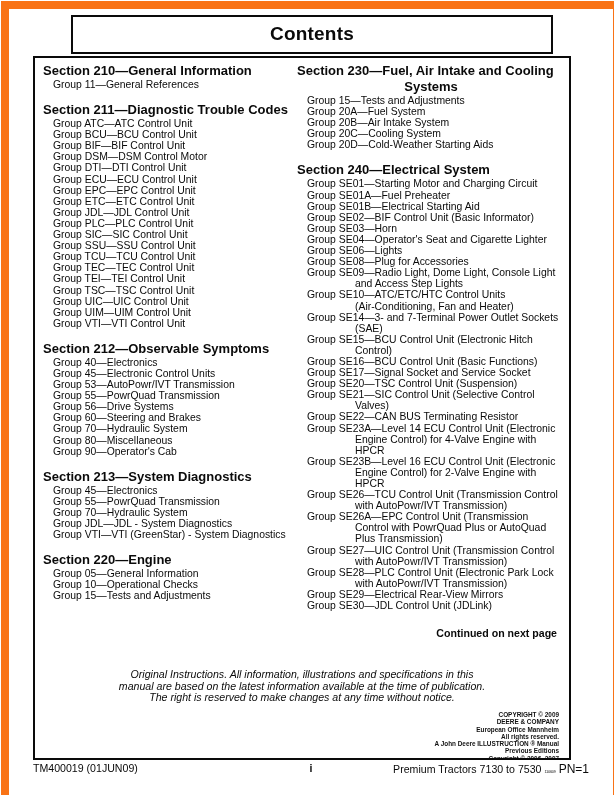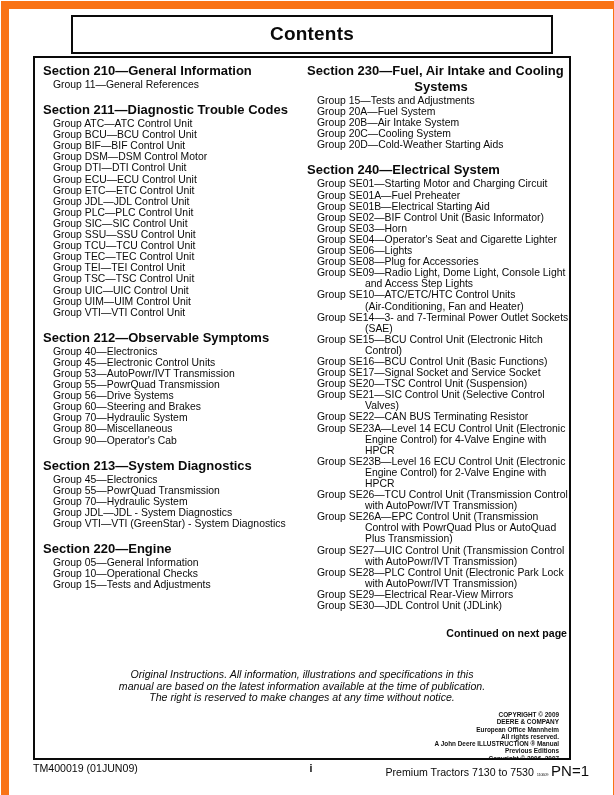--- a/index.html
+++ b/index.html
@@ -17,21 +17,21 @@
     border:2px solid #0a0a0a; text-align:center; padding:6px 0 7px 0;
   }
   .title-box h1 { margin:0; font-size:19px; font-weight:bold; letter-spacing:0.2px; }
 
   .content-box {
     position:absolute; left:24px; top:47px; width:534px; height:700px;
     border:2px solid #0a0a0a; overflow:hidden;
   }
   .columns { display:flex; padding:5px 20px 0 8px; }
   .col-left  { width:252px; flex:none; }
-  .col-right { width:268px; flex:none; margin-left:12px; }
+  .col-right { width:268px; flex:none; margin-left:2px; }
 
   .section { margin-top:12px; }
   .section:first-child { margin-top:0; }
   .section-title { font-weight:bold; font-size:13px; line-height:15px; margin-bottom:1px; }
   .section-title.centered { text-align:center; }
   .group {
     font-size:10.4px; line-height:11.1px;
     padding-left:58px; text-indent:-48px;
     white-space:pre-line;
   }
@@ -47,21 +47,21 @@
   }
 
   .footer {
     position:absolute; left:24px; top:753px; width:556px;
     font-size:10.6px;
   }
   .footer .doc-number { position:absolute; left:0; top:0; }
   .footer .pgnum { position:absolute; left:50%; transform:translateX(-50%); top:0; font-weight:bold; }
   .footer .fr-stack { position:absolute; right:0; top:0; text-align:right; }
   .footer .print-code { font-size:4px; line-height:4px; color:#222; letter-spacing:-0.3px; }
-  .footer .pn { font-size:15px; margin-top:4px; }
+  .footer .pn { font-size:12px; margin-top:4px; }
 </style>
 </head>
 <body>
 
 <div class="page-frame">
 
   <div class="title-box">
     <h1>Contents</h1>
   </div>
 
@@ -73,20 +73,21 @@
             <div class="group">Group 11—General References</div>
           </div>
           <div class="section">
             <div class="section-title">Section 211—Diagnostic Trouble Codes</div>
             <div class="group">Group ATC—ATC Control Unit</div>
             <div class="group">Group BCU—BCU Control Unit</div>
             <div class="group">Group BIF—BIF Control Unit</div>
             <div class="group">Group DSM—DSM Control Motor</div>
             <div class="group">Group DTI—DTI Control Unit</div>
             <div class="group">Group ECU—ECU Control Unit</div>
+            <div class="group">Group EPC—EPC Control Unit</div>
             <div class="group">Group ETC—ETC Control Unit</div>
             <div class="group">Group JDL—JDL Control Unit</div>
             <div class="group">Group PLC—PLC Control Unit</div>
             <div class="group">Group SIC—SIC Control Unit</div>
             <div class="group">Group SSU—SSU Control Unit</div>
             <div class="group">Group TCU—TCU Control Unit</div>
             <div class="group">Group TEC—TEC Control Unit</div>
             <div class="group">Group TEI—TEI Control Unit</div>
             <div class="group">Group TSC—TSC Control Unit</div>
             <div class="group">Group UIC—UIC Control Unit</div>

